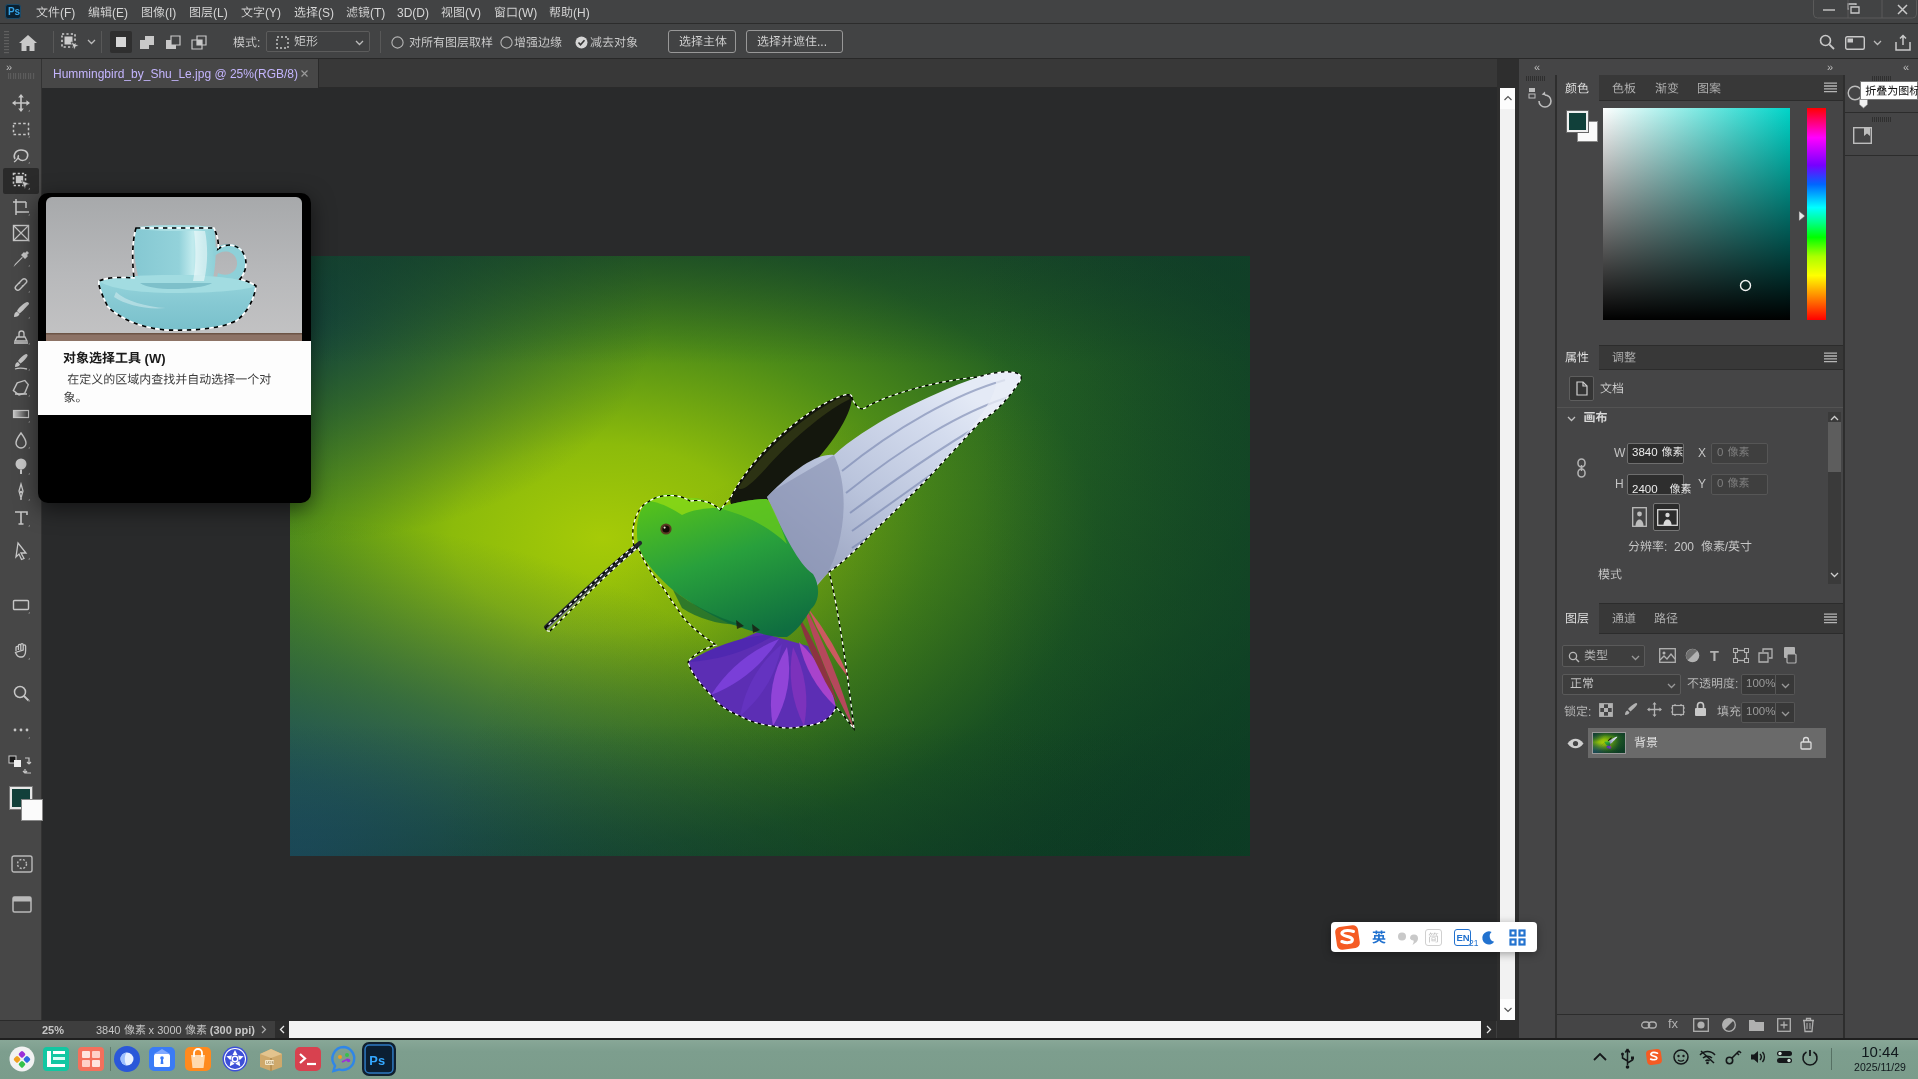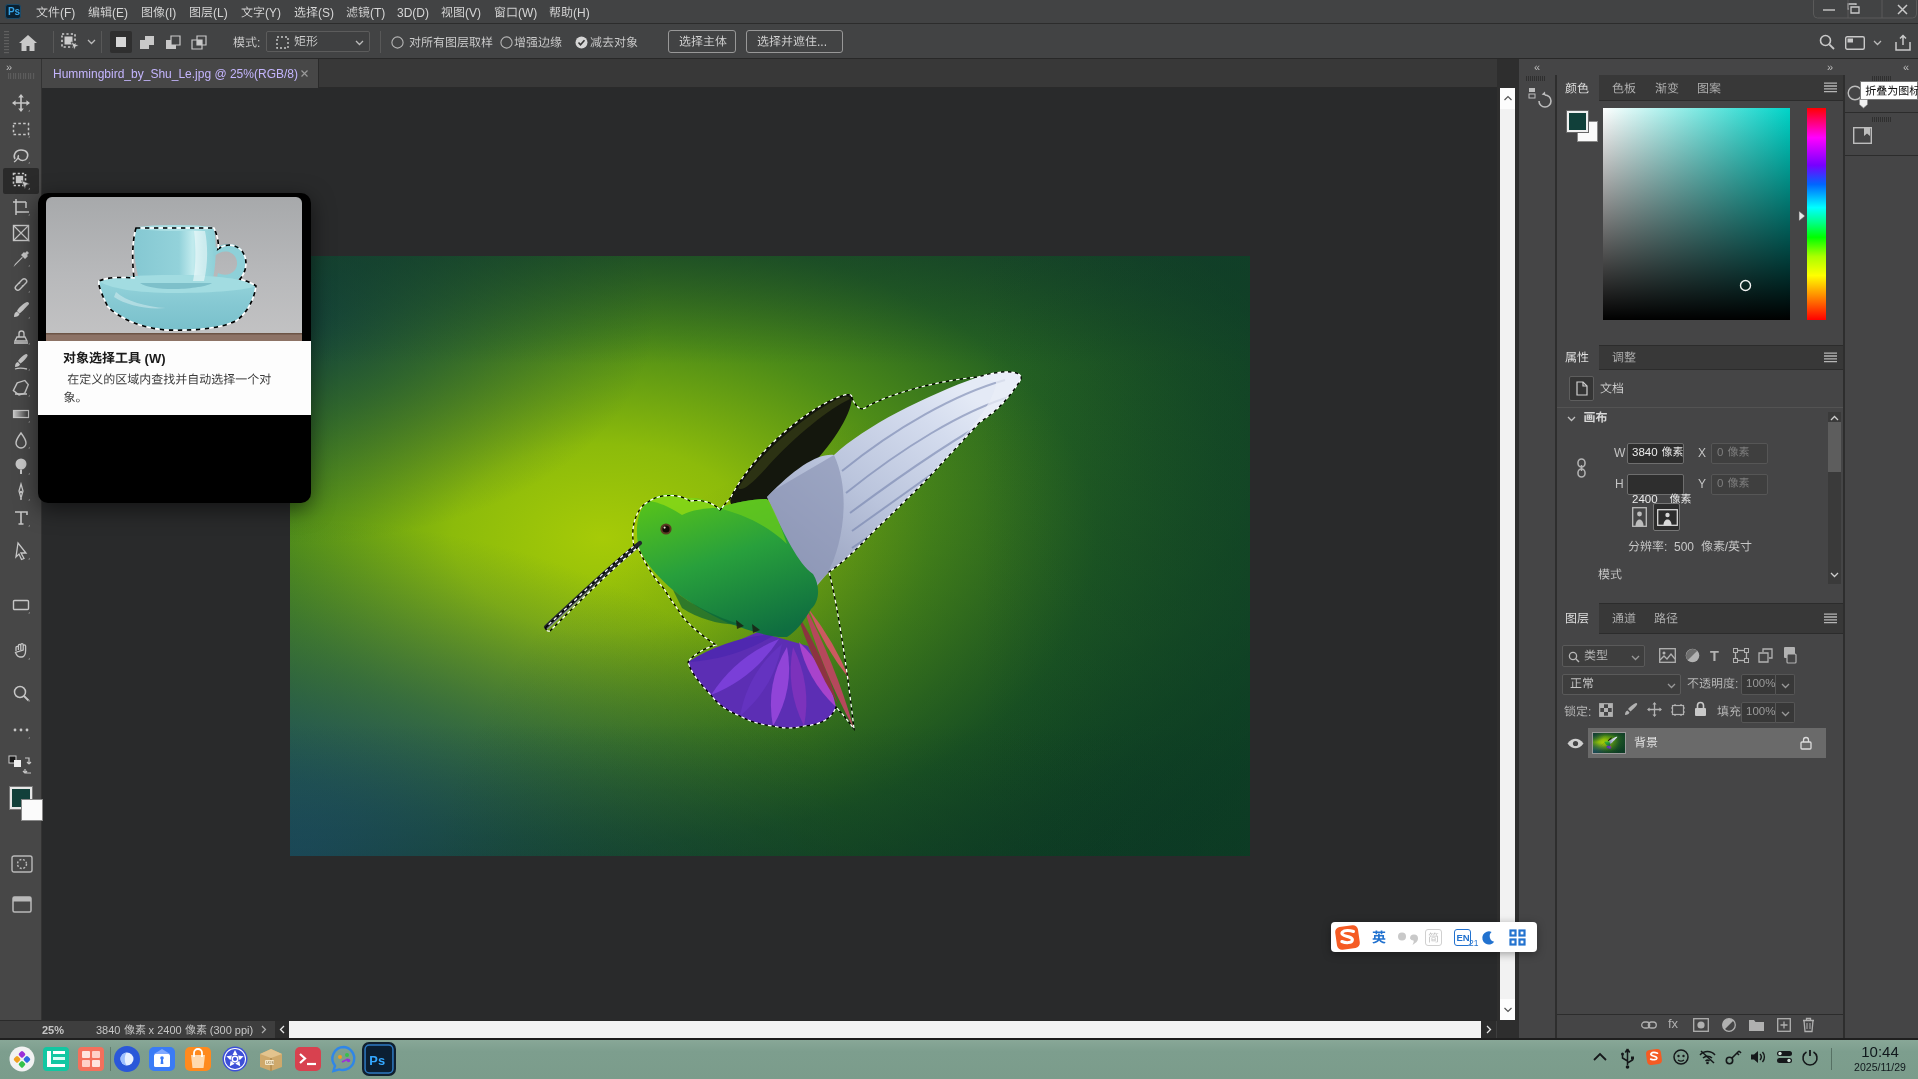--- a/index.html
+++ b/index.html
@@ -577,26 +577,26 @@
       <path d="M0.5 1L4 4.5 7.5 1" stroke="#555" stroke-width="1.2" fill="none"></path>
     </svg>
   </div>
 <div style="left:0px;top:1020px;width:1497px;height:19px;background:#3e3e3e;border-top:1px solid #2a2a2a"></div>
 <div class="lb" style="left:42px;top:1024px;gap:0px"><span style="font-size:11px;color:#c6c6c6;font-weight:bold;letter-spacing:0px">25%</span></div>
 <div class="lb" style="left:96px;top:1024px;gap:0px"><span style="font-size:11px;color:#c6c6c6;font-weight:normal;letter-spacing:0px">3840 </span><svg class="ct" width="22.0" height="11" viewBox="0 -880 2000 1000" style="margin-top:0px">
       <g transform="scale(1,-1)" fill="#c6c6c6">
         <use href="#g50cf" x="0"></use>
         <use href="#g7d20" x="1000"></use>
       </g>
-    </svg><span style="font-size:11px;color:#c6c6c6;font-weight:normal;letter-spacing:0px"> x 2400 </span><svg class="ct" width="22.0" height="11" viewBox="0 -880 2000 1000" style="margin-top:0px">
+    </svg><span style="font-size:11px;color:#c6c6c6;font-weight:normal;letter-spacing:0px"> x 3000 </span><svg class="ct" width="22.0" height="11" viewBox="0 -880 2000 1000" style="margin-top:0px">
       <g transform="scale(1,-1)" fill="#c6c6c6">
         <use href="#g50cf" x="0"></use>
         <use href="#g7d20" x="1000"></use>
       </g>
-    </svg><span style="font-size:11px;color:#c6c6c6;font-weight:normal;letter-spacing:0px"> (300 ppi)</span></div>
+    </svg><span style="font-size:11px;color:#c6c6c6;font-weight:bold;letter-spacing:0px"> (300 ppi)</span></div>
 <svg class="ic" style="left:261px;top:1025px" width="6" height="9" viewBox="0 0 6 9">
     <path d="M1 1l3.5 3.5L1 8" stroke="#b0b0b0" stroke-width="1.2" fill="none"></path>
   </svg>
 <div style="left:275px;top:1021px;width:14px;height:17px;background:#2d2d2d">
     <svg style="left:4px;top:4px" width="6" height="9" viewBox="0 0 6 9">
       <path d="M5 1L1.5 4.5 5 8" stroke="#e8e8e8" stroke-width="1.3" fill="none"></path>
     </svg>
   </div>
 <div style="left:289px;top:1021px;width:1192px;height:17px;background:#f4f4f4"></div>
 <div style="left:1481px;top:1021px;width:15px;height:17px;background:#2d2d2d">
@@ -724,21 +724,21 @@
 <div style="left:1711px;top:443px;width:57px;height:21px;background:#3f3f3f;border:1px solid #565656;border-radius:2px">
     <div class="lb" style="left:5px;top:2px;gap:0px"><span style="font-size:11.5px;color:#7e7e7e;font-weight:normal;letter-spacing:0px">0 </span><svg class="ct" width="23.0" height="11" viewBox="0 -880 2000 1000" style="margin-top:0px">
         <g transform="scale(1,-1)" fill="#7e7e7e">
           <use href="#g50cf" x="0"></use>
           <use href="#g7d20" x="1000"></use>
         </g>
       </svg></div>
   </div>
 <div class="lb" style="left:1615px;top:477px;gap:0px"><span style="font-size:12px;color:#c4c4c4;font-weight:normal;letter-spacing:0px">H</span></div>
 <div style="left:1627px;top:474px;width:57px;height:21px;background:#2e2e2e;border:1px solid #6e6e6e;border-radius:2px">
-    <div class="lb" style="left:4px;top:18px;gap:8px"><span style="font-size:11.5px;color:#ececec;font-weight:normal;letter-spacing:0px">2400 </span><svg class="ct" width="23.0" height="11" viewBox="0 -880 2000 1000" style="margin-top:0px">
+    <div class="lb" style="left:4px;top:8px;gap:8px"><span style="font-size:11.5px;color:#ececec;font-weight:normal;letter-spacing:0px">2400 </span><svg class="ct" width="23.0" height="11" viewBox="0 -880 2000 1000" style="margin-top:0px">
         <g transform="scale(1,-1)" fill="#ececec">
           <use href="#g50cf" x="0"></use>
           <use href="#g7d20" x="1000"></use>
         </g>
       </svg></div>
   </div>
 <div class="lb" style="left:1698px;top:477px;gap:0px"><span style="font-size:12px;color:#c4c4c4;font-weight:normal;letter-spacing:0px">Y</span></div>
 <div style="left:1711px;top:474px;width:57px;height:21px;background:#3f3f3f;border:1px solid #565656;border-radius:2px">
     <div class="lb" style="left:5px;top:2px;gap:0px"><span style="font-size:11.5px;color:#7e7e7e;font-weight:normal;letter-spacing:0px">0 </span><svg class="ct" width="23.0" height="11" viewBox="0 -880 2000 1000" style="margin-top:0px">
         <g transform="scale(1,-1)" fill="#7e7e7e">
@@ -765,21 +765,21 @@
       <circle cx="10.5" cy="6" r="2.2" fill="#d8d8d8"></circle>
       <path d="M6.5 16c0-3.5 2-5.5 4-5.5s4 2 4 5.5z" fill="#d8d8d8"></path>
     </svg>
   </div>
 <div class="lb" style="left:1628px;top:540px;gap:0px"><svg class="ct" width="36.0" height="12" viewBox="0 -880 3000 1000" style="margin-top:0px">
       <g transform="scale(1,-1)" fill="#c8c8c8">
         <use href="#g5206" x="0"></use>
         <use href="#g8fa8" x="1000"></use>
         <use href="#g7387" x="2000"></use>
       </g>
-    </svg><span style="font-size:12px;color:#c8c8c8;font-weight:normal;letter-spacing:0px">:  500  </span><svg class="ct" width="24.0" height="12" viewBox="0 -880 2000 1000" style="margin-top:0px">
+    </svg><span style="font-size:12px;color:#c8c8c8;font-weight:normal;letter-spacing:0px">:  200  </span><svg class="ct" width="24.0" height="12" viewBox="0 -880 2000 1000" style="margin-top:0px">
       <g transform="scale(1,-1)" fill="#c8c8c8">
         <use href="#g50cf" x="0"></use>
         <use href="#g7d20" x="1000"></use>
       </g>
     </svg><span style="font-size:12px;color:#c8c8c8;font-weight:normal;letter-spacing:0px">/</span><svg class="ct" width="24.0" height="12" viewBox="0 -880 2000 1000" style="margin-top:0px">
       <g transform="scale(1,-1)" fill="#c8c8c8">
         <use href="#g82f1" x="0"></use>
         <use href="#g5bf8" x="1000"></use>
       </g>
     </svg></div>

